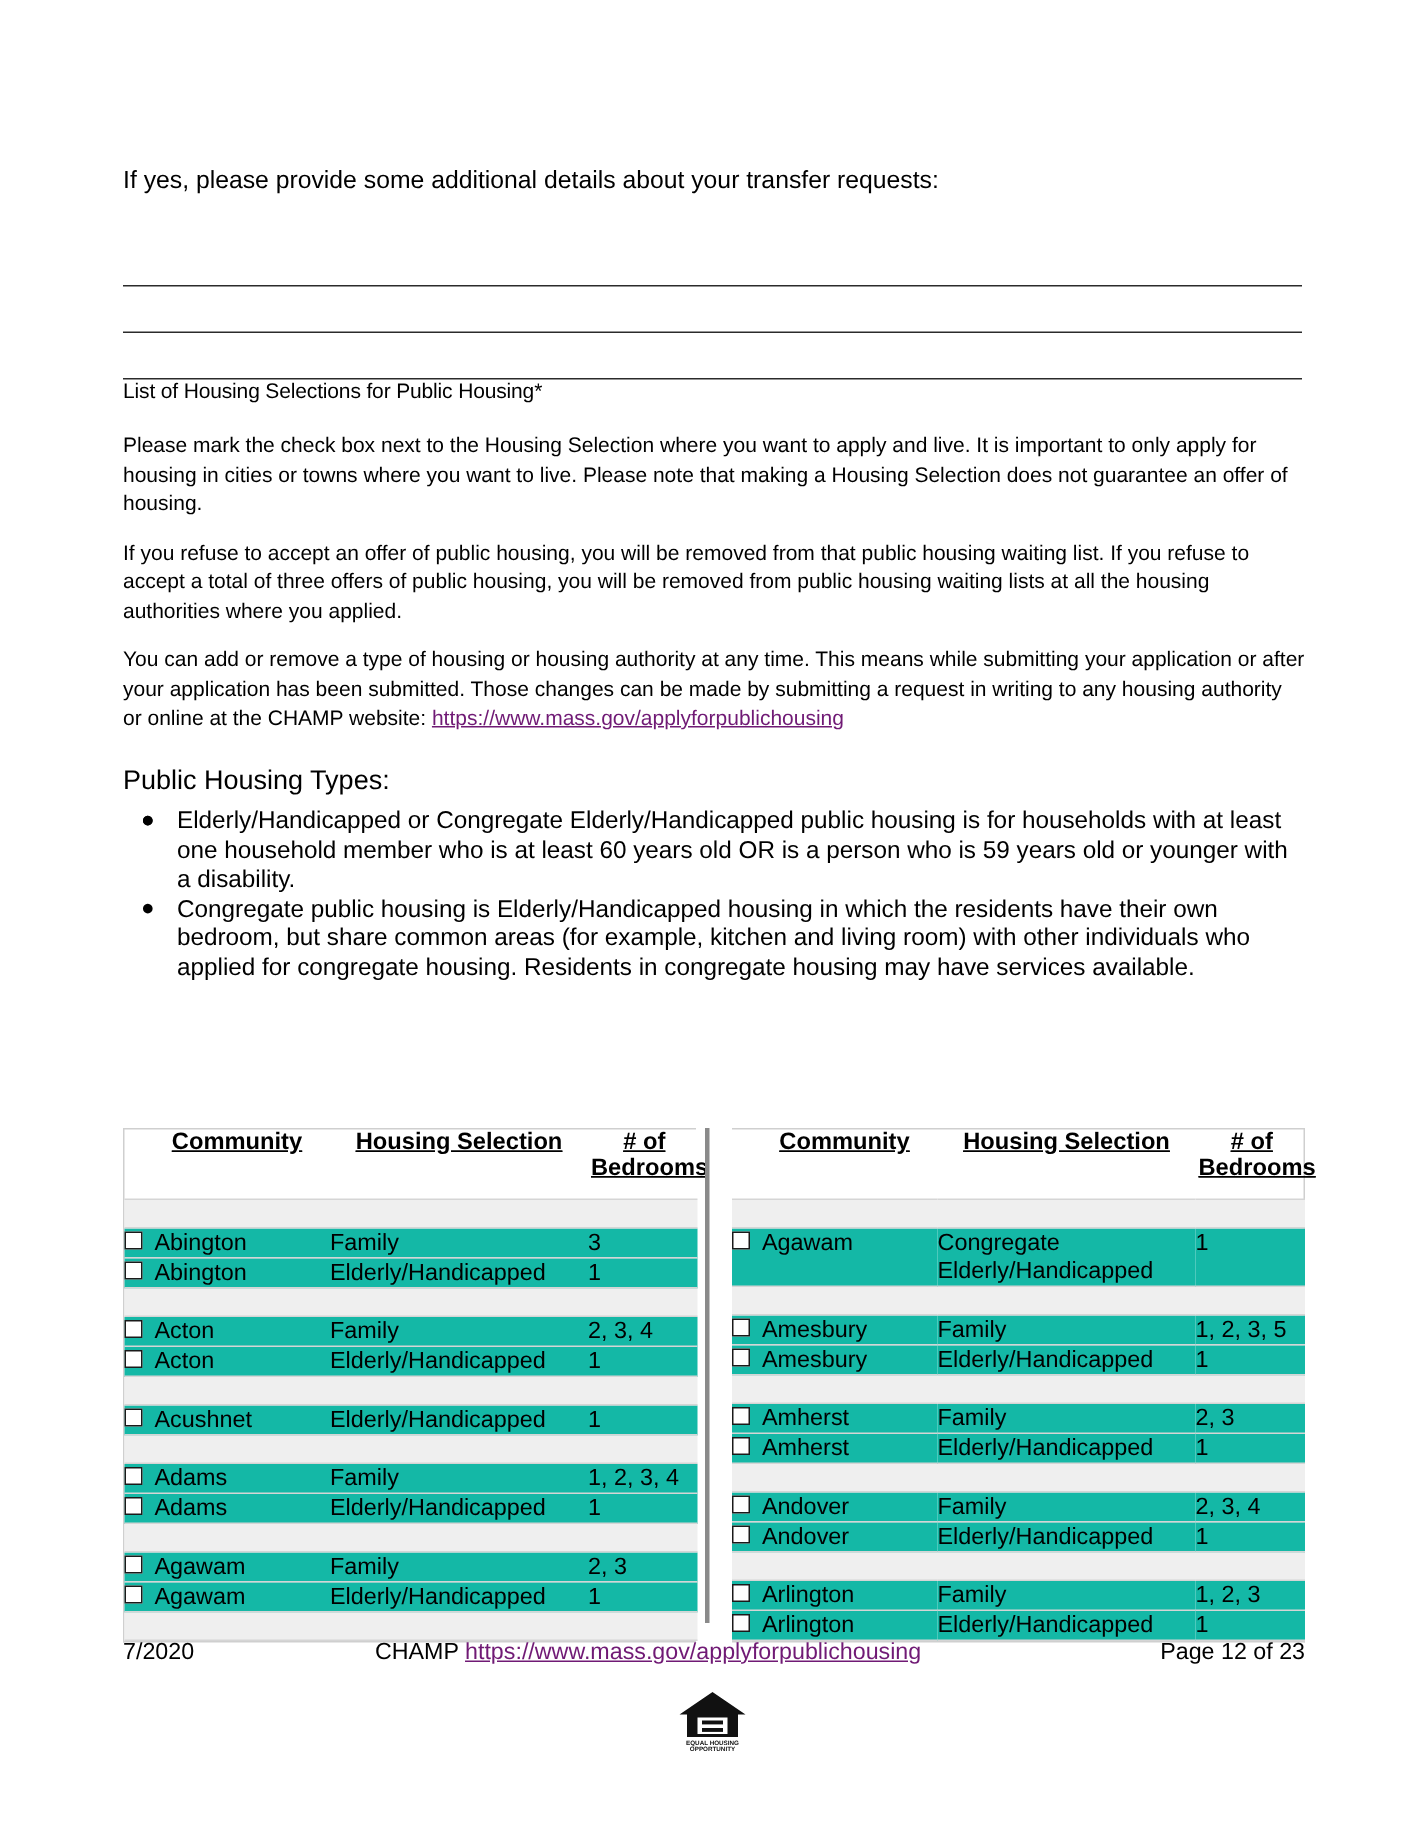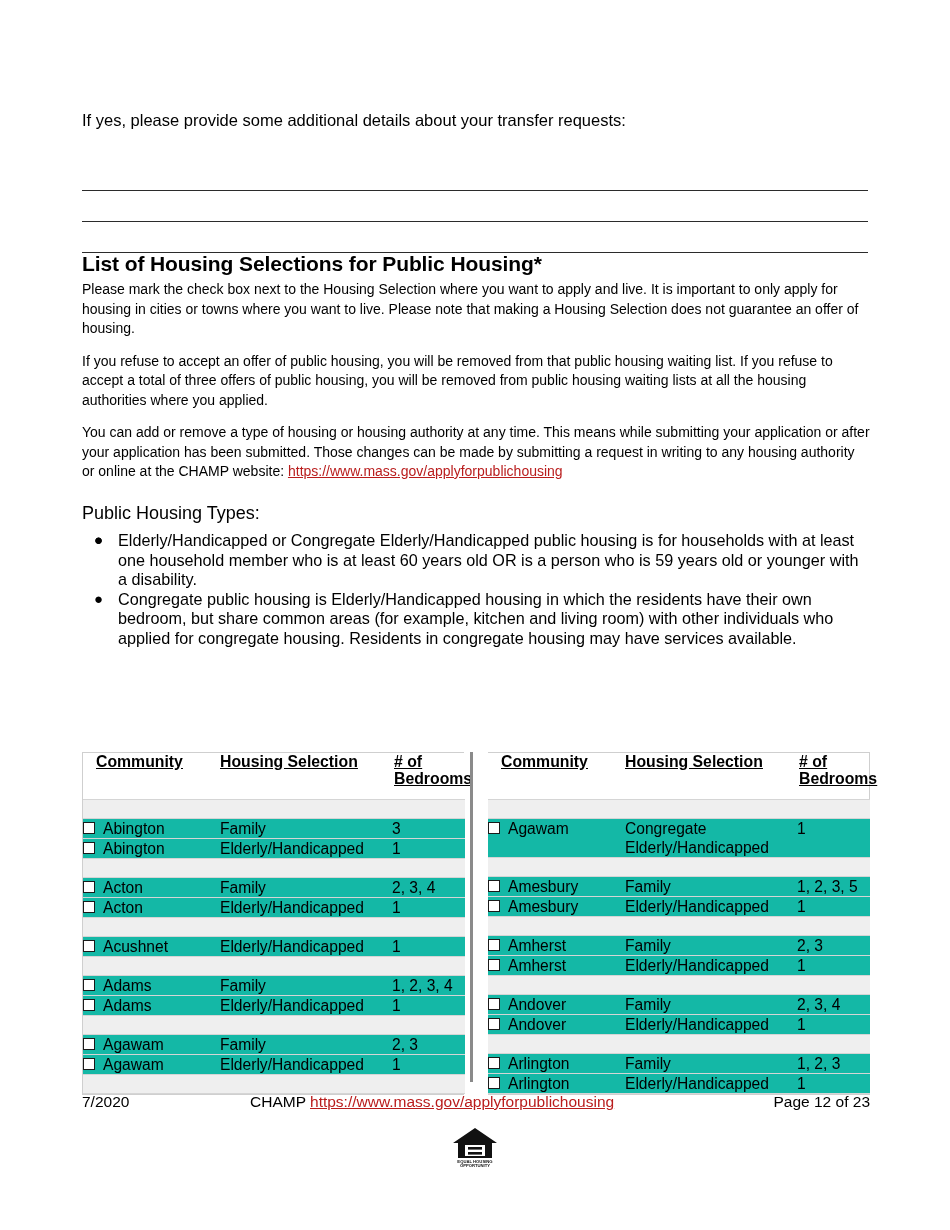--- a/index.html
+++ b/index.html
@@ -44,39 +44,39 @@
   }
 
   
   .content {
     position: absolute;
     left: 82px;
     top: 252px;
     width: 788px;
   }
   h1.title {
-    font-size: 21px;
-    font-weight: bold;
-    margin: 0 0 4px 0;
+    font-size: 14px;
+    font-weight: normal;
+    margin: 0 0 19px 0;
     letter-spacing: -0.1px;
   }
   .subtitle {
     font-size: 16.3px;
     font-weight: bold;
     line-height: 19.5px;
     margin: 0 0 13px 0;
   }
   p.body {
     font-size: 14px;
     line-height: 19.5px;
     margin: 0 0 13px 0;
   }
   p.body.tight { margin-bottom: 0; }
   a.link {
-    color: #b91c1c;
+    color: #701a75;
     text-decoration: underline;
   }
   .types-label {
     font-size: 18px;
     line-height: 19.5px;
     margin: 22px 0 8px 0;
   }
   ul.types {
     margin: 0;
     padding: 0 0 0 0;
@@ -124,21 +124,21 @@
     padding: 0;
     vertical-align: top;
     border: none;
   }
   .hdr-row th {
     height: 46px;
     vertical-align: bottom;
     padding-bottom: 3px;
     font-weight: bold;
     font-size: 15.8px;
-    text-align: left;
+    text-align: center;
     border-bottom: 1px solid #d0d0d0;
     text-decoration: underline;
   }
   .hdr-row th .u { text-decoration: underline; }
   .hdr-row th.c-comm { padding-left: 13px; }
   .hdr-row th.c-bed  { padding-left: 2px; line-height: 17px; }
   .hdr-row th.c-bed .l1 { display: block; }
   .hdr-row th.c-bed .l2 { display: block; }
 
   col.col-comm { width: 137px; }

